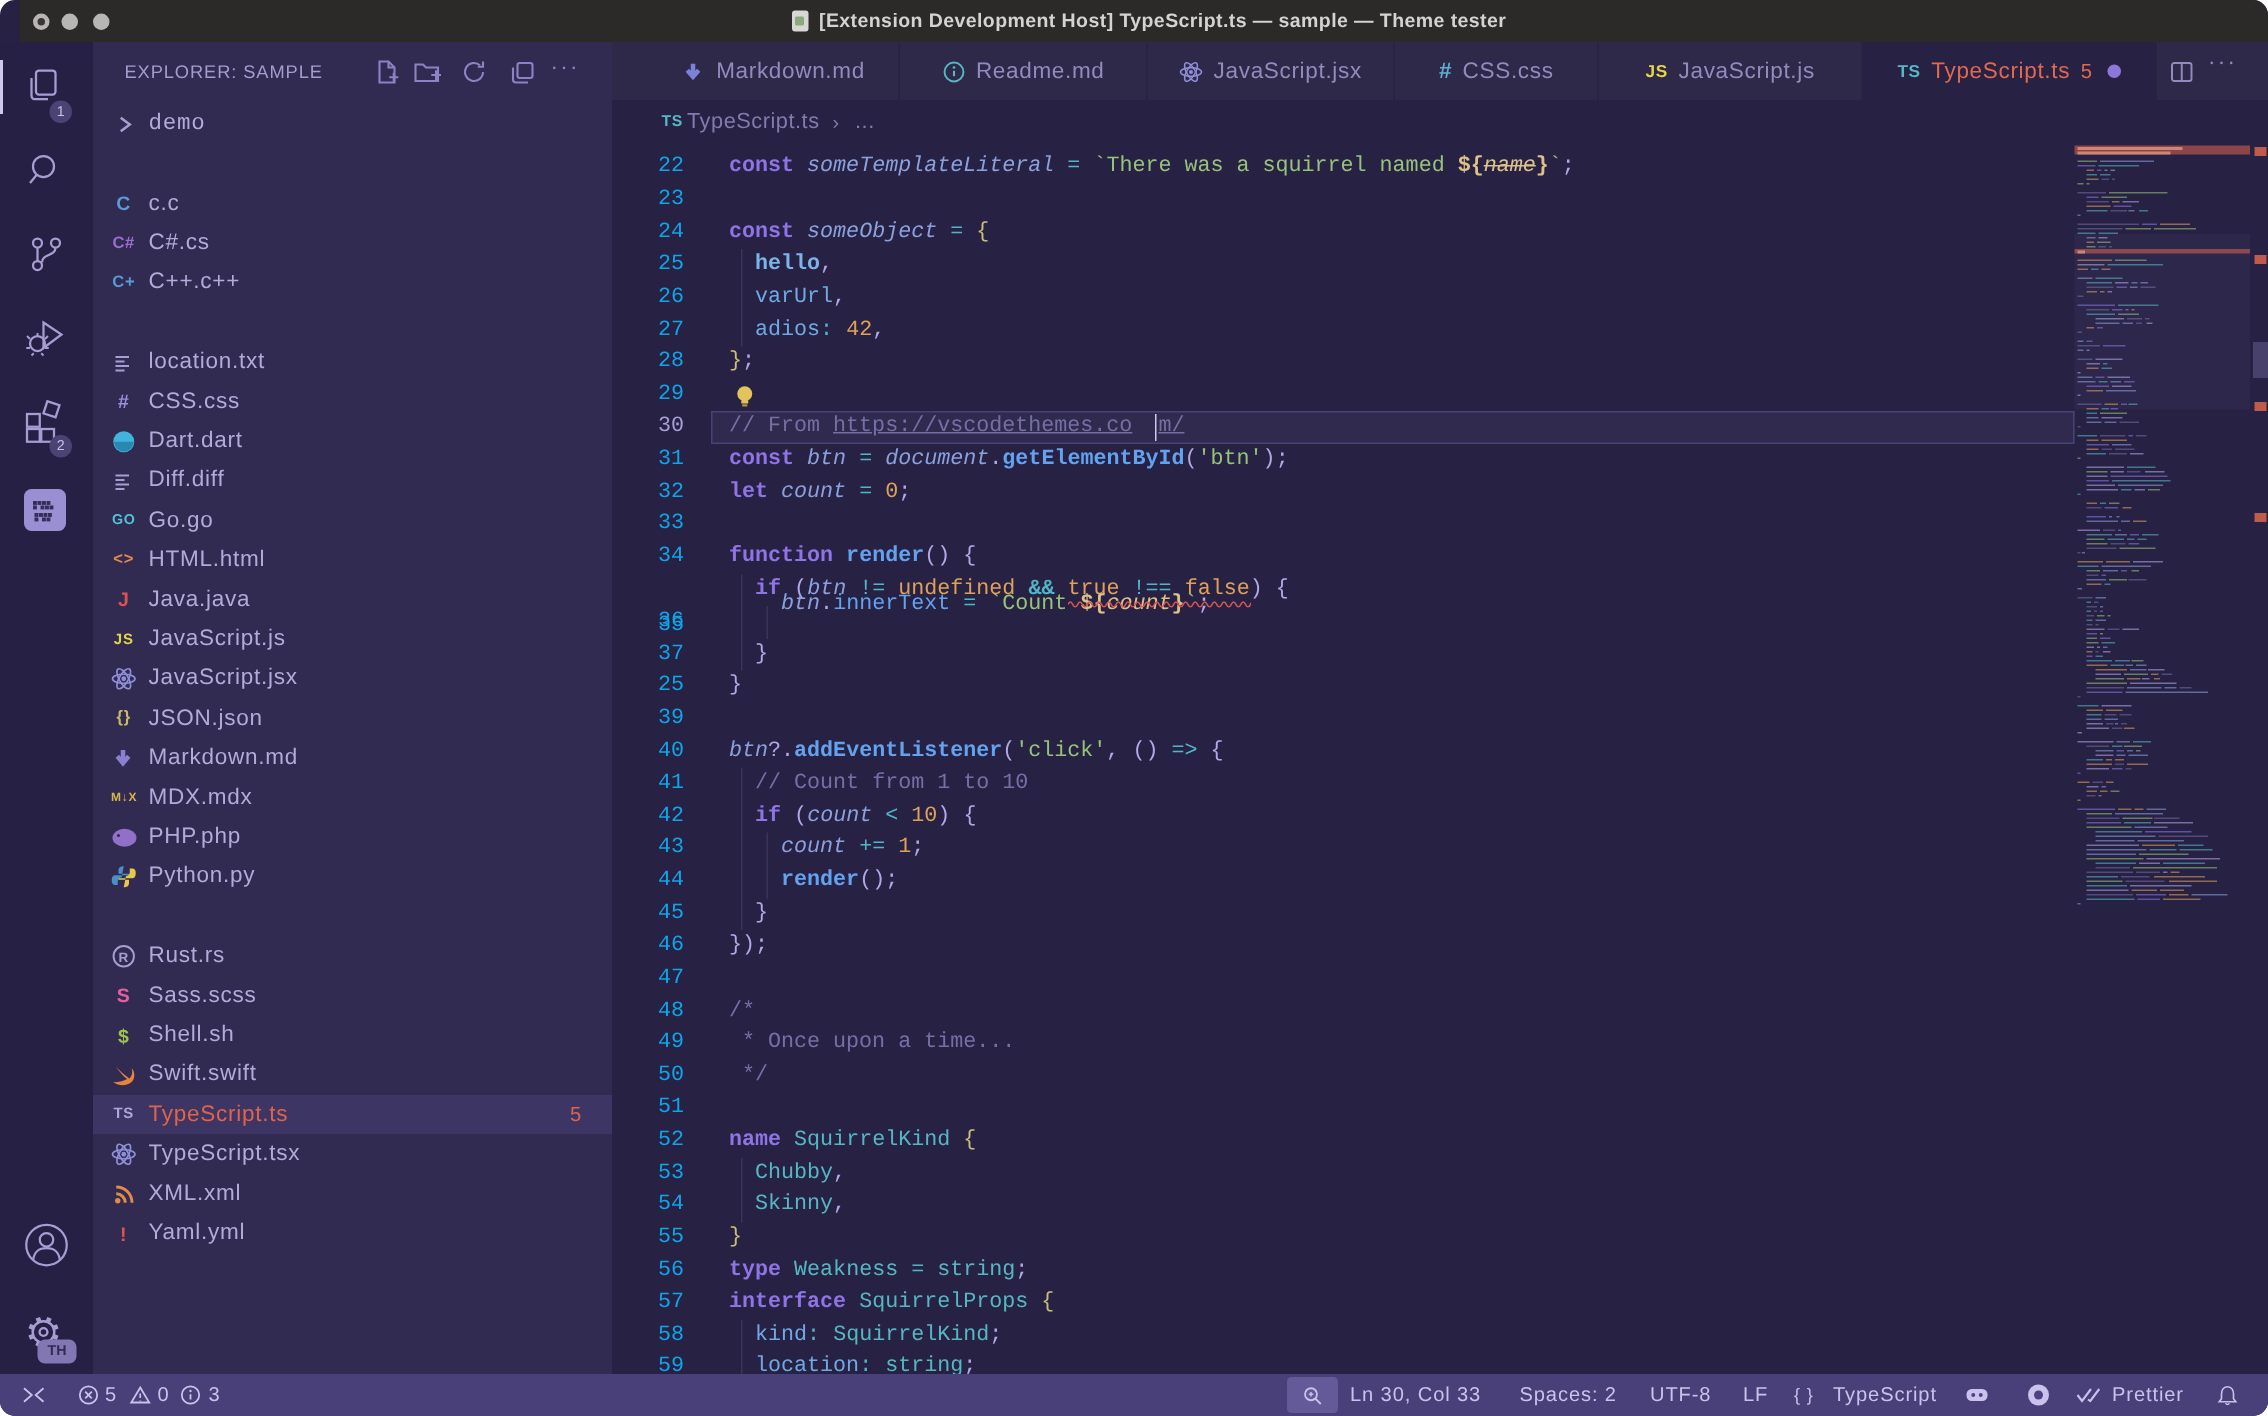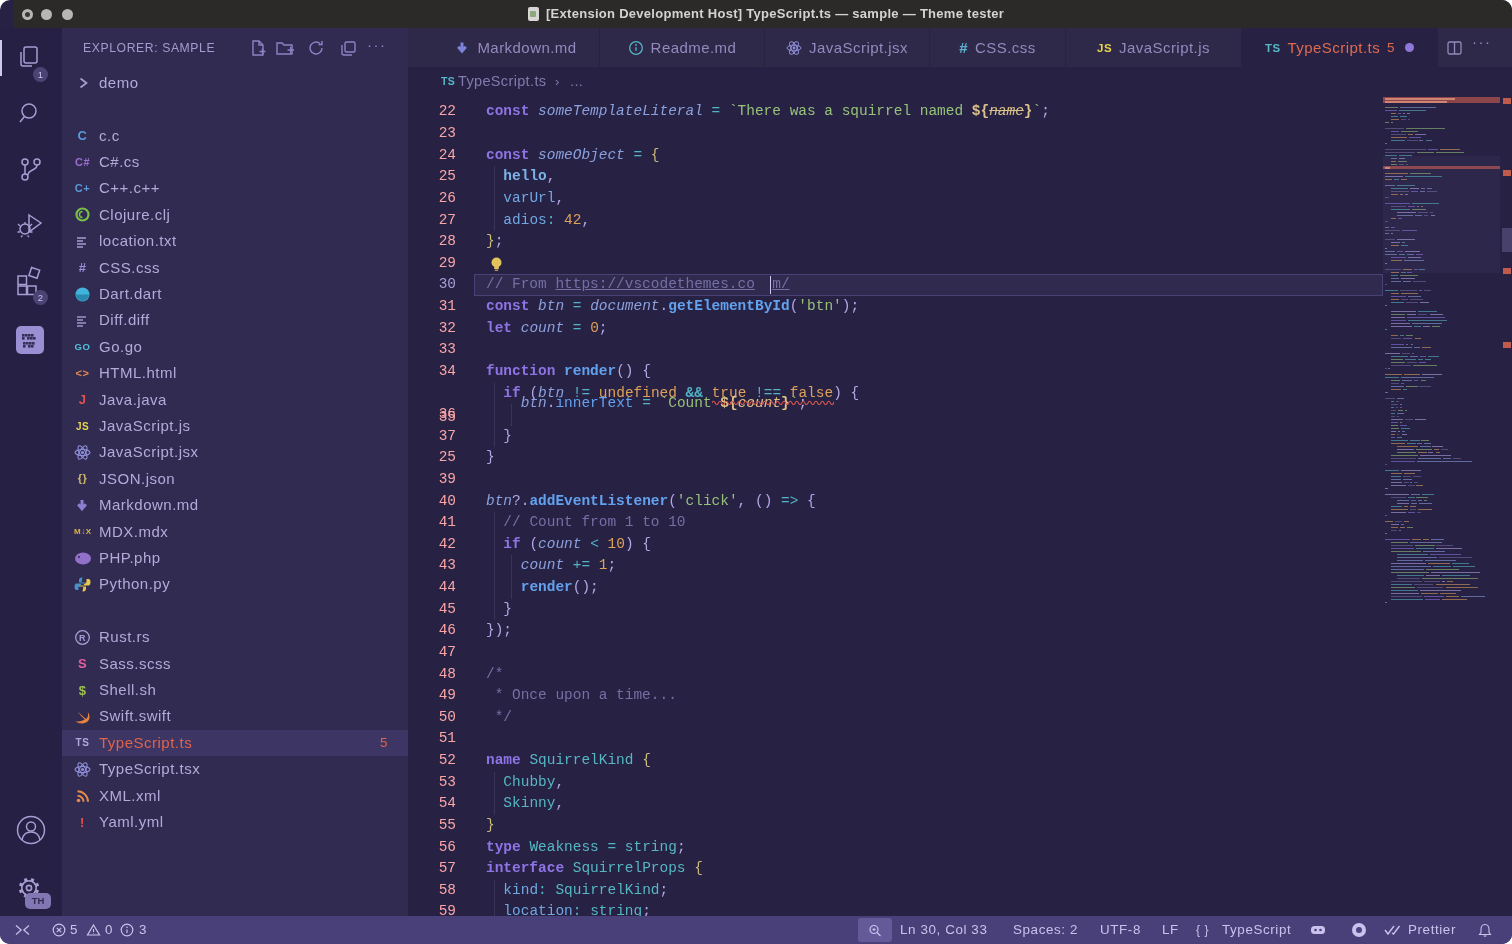--- a/index.html
+++ b/index.html
@@ -12,21 +12,21 @@
 .row{position:absolute;left:0;width:346px;height:26.4px;color:#b4aada;font-size:15px;letter-spacing:.5px;line-height:26.4px;}
 .row .lbl{position:absolute;left:37px;top:0;}
 .row .fic{position:absolute;left:12px;top:4.5px;width:17px;height:17px;font-weight:700;text-align:center;line-height:17px;font-size:12px;}
 .row.sel{background:#3d3563;color:#e0634c;}
 #tabbar{position:absolute;left:408px;top:28px;width:1104px;height:39px;background:#2e2849;}
 .tab{position:absolute;top:0;height:39px;border-right:1px solid #292340;display:flex;align-items:center;justify-content:center;gap:7px;color:#938abd;font-size:15px;letter-spacing:.45px;}
 .tab.active{background:#272144;color:#df6a50;}
 #breadcrumb{position:absolute;left:408px;top:67px;width:1104px;height:29px;background:#272144;color:#837aad;font-size:14.5px;letter-spacing:.35px;line-height:29px;}
 #codepane{position:absolute;left:408px;top:96px;width:1104px;height:820px;background:#272144;overflow:hidden;font-family:"Liberation Mono",monospace;font-size:14.46px;}
 .cline{position:absolute;left:78px;height:21.62px;line-height:21.62px;white-space:pre;color:#b3a7e6;}
-.lnum{position:absolute;left:0;width:48px;height:21.62px;line-height:21.62px;text-align:right;color:#fca5a5;}
+.lnum{position:absolute;left:0;width:48px;height:21.62px;line-height:21.62px;text-align:right;color:#0ea5e9;}
 .lnum.cur{color:#a99fd6;}
 .k{color:#8e74e4;font-weight:700;}
 .v{color:#8ba1dd;font-style:italic;}
 .o{color:#50b5c5;}
 .ob{color:#50b5c5;font-weight:700;}
 .n{color:#dfa15a;}
 .s{color:#97c279;}
 .t{color:#dcc288;font-weight:700;}
 .ti{color:#dcc288;font-style:italic;}
 .tis{color:#dcc288;font-style:italic;text-decoration:line-through;}
@@ -137,21 +137,21 @@
       </svg>
       <svg style="position:absolute;left:244px;top:10px;" width="20" height="20" viewBox="0 0 20 20">
         <path d="M16 10 a6 6 0 1 1 -2 -4.5" stroke="#8d82c4" stroke-width="1.4" fill="none"></path>
         <path d="M16 3 v3.5 h-3.5" stroke="#8d82c4" stroke-width="1.4" fill="none"></path>
       </svg>
       <svg style="position:absolute;left:276px;top:10px;" width="20" height="20" viewBox="0 0 20 20">
         <rect x="7" y="4" width="10" height="10" rx="1.5" stroke="#8d82c4" stroke-width="1.4" fill="none"></rect>
         <path d="M4 7 v8 a2 2 0 0 0 2 2 h8" stroke="#8d82c4" stroke-width="1.4" fill="none"></path>
       </svg>
       <div style="position:absolute;left:305px;top:8px;color:#8d82c4;font-size:15px;letter-spacing:1.5px;">···</div>
-      <div class="row" style="top:41.8px;">
+      <div class="row" style="top:41.8px;font-family:Liberation Mono, monospace;">
         <span class="fic" style="left:14px;">
           <svg style="position:absolute;left:0px;top:2px;" width="14" height="14" viewBox="0 0 14 14">
             <path d="M4.5 2.5 L10.5 7 L4.5 11.5" stroke="#a79dd2" stroke-width="1.7" fill="none"></path>
           </svg>
         </span>
         <span class="lbl">demo</span>
       </div>
       <div class="row" style="top:94.6px;">
         <span class="fic" style="left:12px;">
           <span style="position:absolute;left:0;top:0;width:17px;text-align:center;color:#5a9ad8;font-weight:700;font-size:13px;font-family:'Liberation Sans';line-height:17px;">C</span>
@@ -162,29 +162,20 @@
         <span class="fic" style="left:12px;">
           <span style="position:absolute;left:0;top:0;width:17px;text-align:center;color:#9a6fd0;font-weight:700;font-size:11px;font-family:'Liberation Sans';line-height:17px;">C#</span>
         </span>
         <span class="lbl">C#.cs</span>
       </div>
       <div class="row" style="top:147.4px;">
         <span class="fic" style="left:12px;">
           <span style="position:absolute;left:0;top:0;width:17px;text-align:center;color:#5a9ad8;font-weight:700;font-size:11px;font-family:'Liberation Sans';line-height:17px;">C+</span>
         </span>
         <span class="lbl">C++.c++</span>
-      </div>
-      <div class="row" style="top:173.8px;">
-        <span class="fic" style="left:12px;">
-          <svg style="position:absolute;left:0px;top:0px;" width="17" height="17" viewBox="0 0 17 17">
-            <circle cx="8.5" cy="8.5" r="6" stroke="#78c048" stroke-width="2.2" fill="none"></circle>
-            <path d="M8.5 5.5 a3 3 0 0 0 0 6" stroke="#78c048" stroke-width="1.4" fill="none"></path>
-          </svg>
-        </span>
-        <span class="lbl">Clojure.clj</span>
       </div>
       <div class="row" style="top:200.2px;">
         <span class="fic" style="left:12px;">
           <svg style="position:absolute;left:1px;top:2px;" width="14" height="14" viewBox="0 0 14 14">
             <g stroke="#a79dd2" stroke-width="1.4">
               <path d="M2 3 h9"></path>
               <path d="M2 6 h6"></path>
               <path d="M2 9 h9"></path>
               <path d="M2 12 h6"></path>
             </g>

